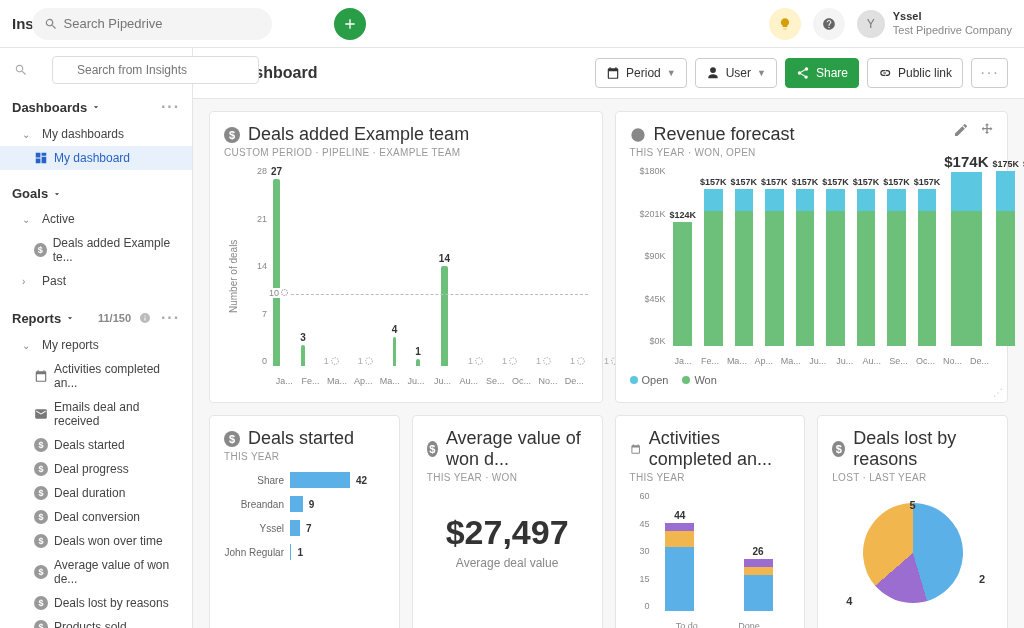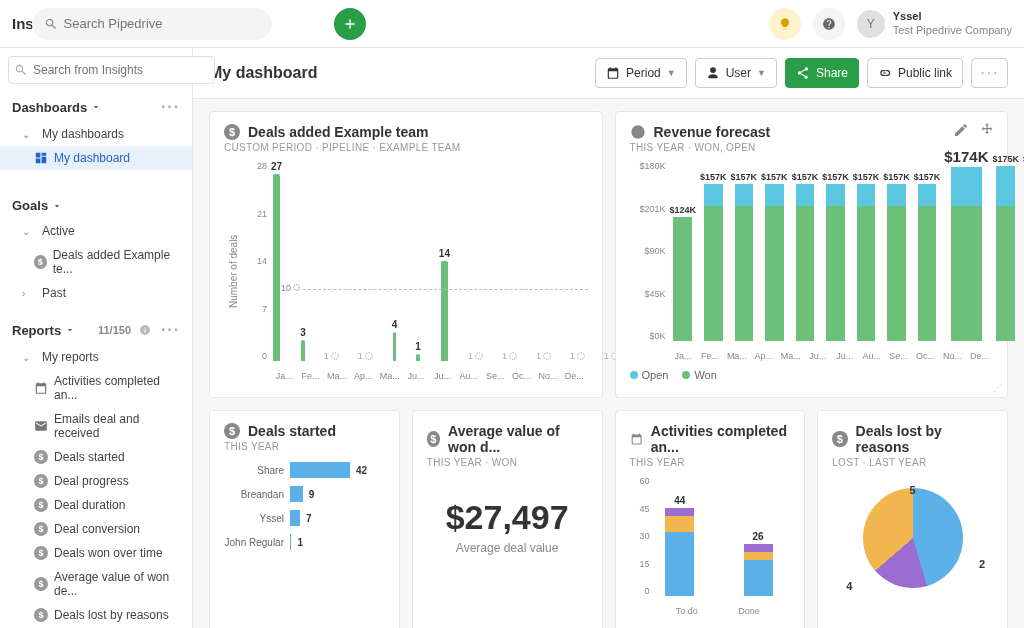--- a/index.html
+++ b/index.html
@@ -16,21 +16,21 @@
 .user-text { font-size: 11px; line-height: 1.2; }
 .user-text .name { font-weight: 600; }
 .user-text .sub { color: #888; }
 
 .app-body { display: flex; height: 580px; }
 .sidebar { width: 193px; border-right: 1px solid #e5e5e5; display: flex; flex-direction: column; }
 .sidebar-search { display: flex; gap: 4px; padding: 8px; }
 .sidebar-search input { flex: 1; height: 28px; border: 1px solid #ddd; border-radius: 4px; padding: 0 26px 0 8px; font-size: 12px; }
 .sidebar-search .search-wrap { position: relative; flex: 1; }
 .sidebar-search .search-wrap svg { position: absolute; left: 6px; top: 7px; }
-.sidebar-search input { padding-left: 24px; }
+.sidebar-search input { padding-left: 24px; margin-left: 44px; }
 .sq-btn { width: 28px; height: 28px; border: 1px solid #ddd; border-radius: 4px; display: flex; align-items: center; justify-content: center; cursor: pointer; font-size: 18px; color: #555; }
 .side-section-header { display: flex; align-items: center; padding: 6px 12px; font-weight: 600; cursor: pointer; gap: 4px; }
 .side-section-header .spacer { flex: 1; }
 .side-item { display: flex; align-items: center; padding: 5px 12px 5px 22px; cursor: pointer; gap: 6px; color: #444; font-size: 12px; }
 .side-item.sub { padding-left: 34px; }
 .side-item.active { background: #e8f0fb; color: #2563c9; font-weight: 400; }
 .side-item .chev { width: 10px; margin-right: 4px; color: #888; font-size: 10px; }
 .side-icon { width: 14px; display: flex; color: #777; }
 .muted { color: #888; font-size: 11px; }
 .dots { color: #aaa; font-size: 16px; cursor: pointer; letter-spacing: 1px; }
@@ -38,21 +38,21 @@
 .main { flex: 1; background: #f7f7f7; overflow: auto; }
 .main-header { display: flex; align-items: center; padding: 10px 16px; background: #fff; border-bottom: 1px solid #e5e5e5; }
 .main-title { font-size: 16px; font-weight: 600; flex: 1; }
 .btn { display: inline-flex; align-items: center; gap: 6px; height: 30px; padding: 0 10px; border: 1px solid #ccc; border-radius: 4px; background: #fff; cursor: pointer; font-size: 12px; color: #333; margin-left: 8px; }
 .btn.green { background: #2a9d47; color: #fff; border-color: #2a9d47; }
 .btn .chev-down { font-size: 9px; color: #888; }
 
 .grid { display: grid; grid-template-columns: 1fr 1fr; gap: 12px; padding: 12px 16px; }
 .card { background: #fff; border: 1px solid #e5e5e5; border-radius: 4px; padding: 12px 14px 16px; position: relative; }
 .card-head { display: flex; align-items: center; gap: 8px; margin-bottom: 2px; }
-.card-title { font-size: 14px; font-weight: 700; }
+.card-title { font-size: 18px; font-weight: 400; }
 .card-sub { font-size: 10px; color: #999; text-transform: uppercase; letter-spacing: 0.3px; margin-bottom: 8px; }
 .card-actions { position: absolute; top: 10px; right: 12px; display: flex; gap: 10px; color: #888; }
 .row2 { display: grid; grid-template-columns: 1fr 1fr 1fr 1fr; gap: 12px; padding: 0 16px 12px; }
 
 .chart { position: relative; height: 220px; display: flex; }
 .y-axis-label { writing-mode: vertical-rl; transform: rotate(180deg); font-size: 10px; color: #888; text-align: center; padding: 0 4px; }
 .plot { flex: 1; position: relative; }
 .y-ticks { position: absolute; left: 0; top: 0; bottom: 20px; width: 24px; display: flex; flex-direction: column; justify-content: space-between; font-size: 9px; color: #888; text-align: right; }
 .bars { position: absolute; left: 28px; right: 0; top: 0; bottom: 20px; display: flex; align-items: flex-end; gap: 18px; }
 .bar-col { flex: 1; display: flex; flex-direction: column; align-items: center; height: 100%; justify-content: flex-end; position: relative; }
@@ -155,21 +155,21 @@
       <span class="chev">⌄</span>
       <span>My dashboards</span>
     </div>
     <div class="side-item sub active">
       <svg class="icon" viewBox="0 0 24 24">
           <path fill="#2563c9" d="M3 3h8v8H3zM13 3h8v5h-8zM13 10h8v11h-8zM3 13h8v8H3z"></path>
         </svg>
       <span>My dashboard</span>
     </div>
 
-    <div class="side-section-header" style="margin-top:22px">
+    <div class="side-section-header" style="margin-top:10px">
       <span>Goals</span>
       <svg class="icon" style="width:10px;height:10px" viewBox="0 0 24 24">
           <path d="M7 10l5 5 5-5z"></path>
         </svg>
     </div>
     <div class="side-item">
       <span class="chev">⌄</span>
       <span>Active</span>
     </div>
     <div class="side-item sub">
@@ -366,21 +366,21 @@
                 <div class="bar-col">
                   <span class="bar-zero-mark">1<svg width="10" height="10" viewBox="0 0 24 24">
                       <circle cx="12" cy="12" r="8" fill="none" stroke="#bbb" stroke-width="3" stroke-dasharray="3 3"></circle>
                     </svg></span>
                 </div>
                 <div class="bar-col">
                   <span class="bar-zero-mark">1<svg width="10" height="10" viewBox="0 0 24 24">
                       <circle cx="12" cy="12" r="8" fill="none" stroke="#bbb" stroke-width="3" stroke-dasharray="3 3"></circle>
                     </svg></span>
                 </div>
-                <div style="position: absolute; left: 12px; right: 0px; border-top: 1px dashed rgb(187, 187, 187); bottom: 35.7143%;">
+                <div style="position: absolute; left: 0px; right: 0px; border-top: 1px dashed rgb(187, 187, 187); bottom: 35.7143%;">
                   <span style="position:absolute;left:-2px;top:-7px;font-size:9px;color:#888;background:#fff">10<svg width="9" height="9" viewBox="0 0 24 24" style="vertical-align:-1px;margin-left:1px">
                       <circle cx="12" cy="12" r="8" fill="none" stroke="#999" stroke-width="3" stroke-dasharray="3 3"></circle>
                     </svg></span>
                 </div>
               </div>
               <div class="x-labels">
                 <span>Ja...</span>
                 <span>Fe...</span>
                 <span>Ma...</span>
                 <span>Ap...</span>

